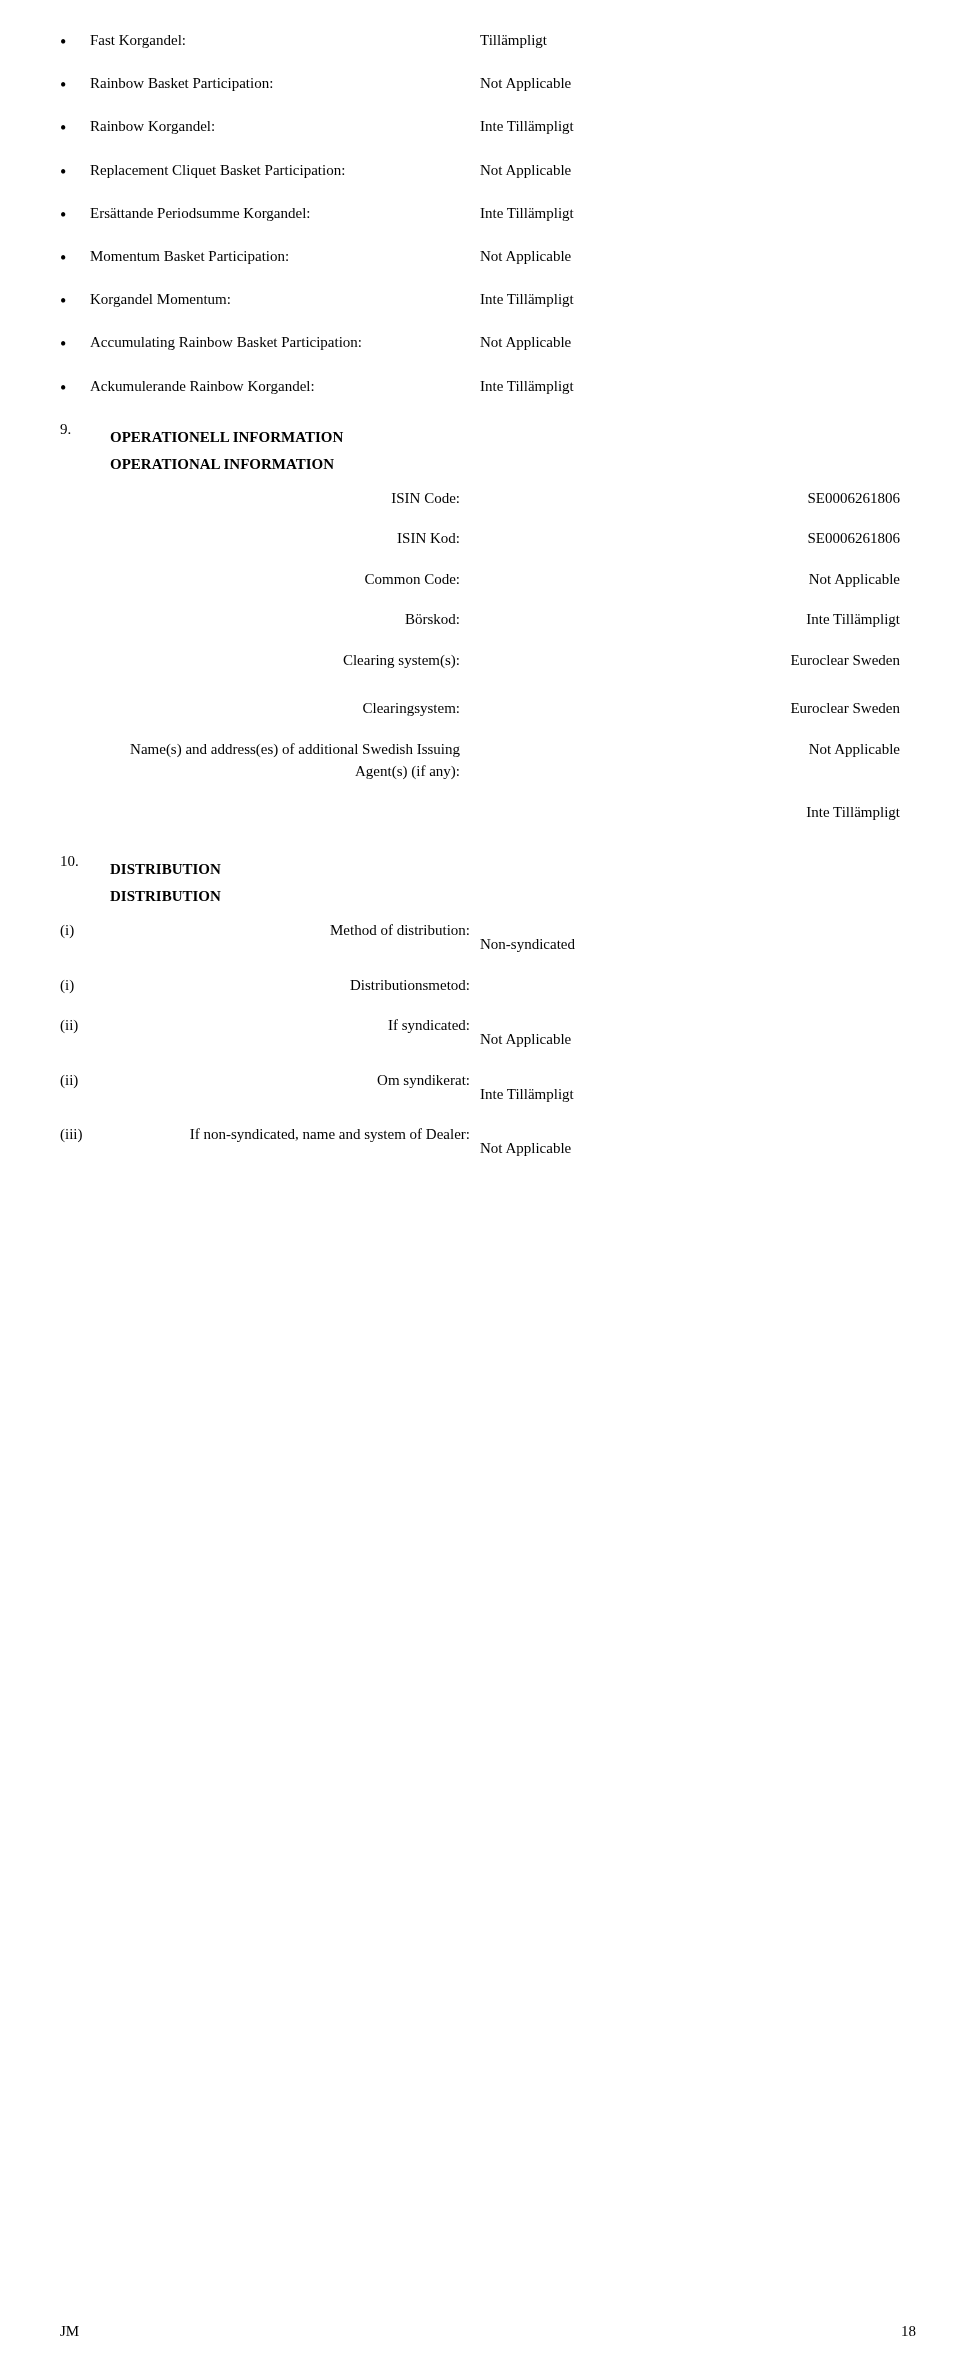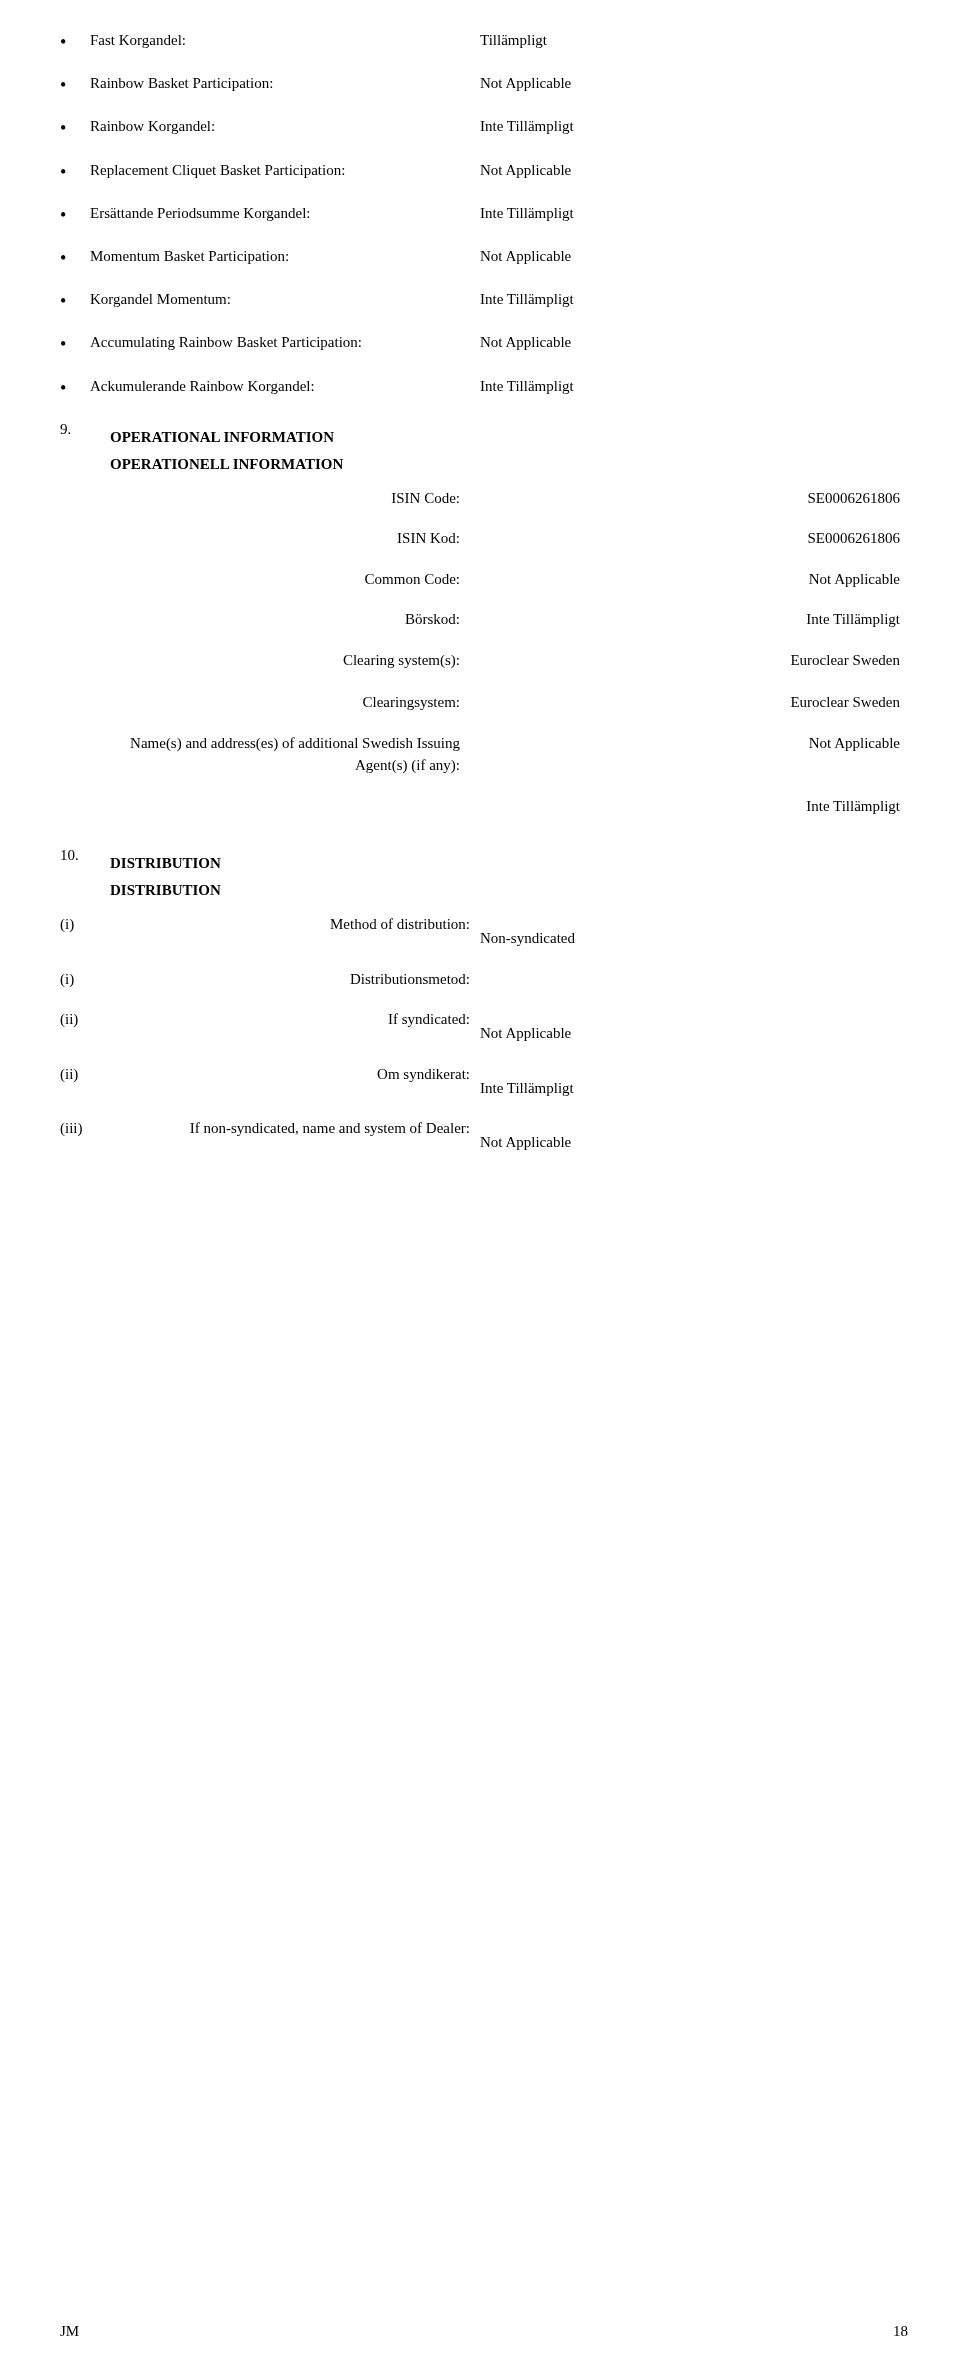--- a/index.html
+++ b/index.html
@@ -117,21 +117,21 @@
     .dist-value {
       flex: 1;
       line-height: 1.5;
       margin-top: 14px;
     }
 
     .footer {
       position: absolute;
       bottom: 20px;
       left: 60px;
-      right: 52px;
+      right: 44px;
       display: flex;
       justify-content: space-between;
       font-size: 15px;
     }
   </style>
 </head>
 <body>
 
 <div class="page-container">
 
@@ -191,22 +191,22 @@
       <div class="bullet-symbol">•</div>
       <div class="bullet-label">Ackumulerande Rainbow Korgandel:</div>
       <div class="bullet-value">Inte Tillämpligt</div>
     </div>
 
   </div>
 
   <div class="row" style="margin-top:10px; margin-bottom:6px;">
     <div class="section-number">9.</div>
     <div class="section-title-col">
+      <div class="section-heading">OPERATIONELL INFORMATION</div>
       <div class="section-heading">OPERATIONAL INFORMATION</div>
-      <div class="section-heading">OPERATIONELL INFORMATION</div>
     </div>
   </div>
 
   <div>
 
     <div class="info-row">
       <div class="info-indent"></div>
       <div class="info-label">ISIN Code:</div>
       <div class="info-value">SE0006261806</div>
     </div>
@@ -228,21 +228,21 @@
       <div class="info-label">Börskod:</div>
       <div class="info-value">Inte Tillämpligt</div>
     </div>
 
     <div class="info-row">
       <div class="info-indent"></div>
       <div class="info-label">Clearing system(s):</div>
       <div class="info-value">Euroclear Sweden</div>
     </div>
 
-    <div class="info-row" style="margin-top: 20px;">
+    <div class="info-row" style="margin-top: 26px;">
       <div class="info-indent"></div>
       <div class="info-label">Clearingsystem:</div>
       <div class="info-value">Euroclear Sweden</div>
     </div>
 
     <div class="info-row">
       <div class="info-indent"></div>
       <div class="info-label">Name(s) and address(es) of additional Swedish Issuing Agent(s) (if any):</div>
       <div class="info-value">Not Applicable</div>
     </div>

